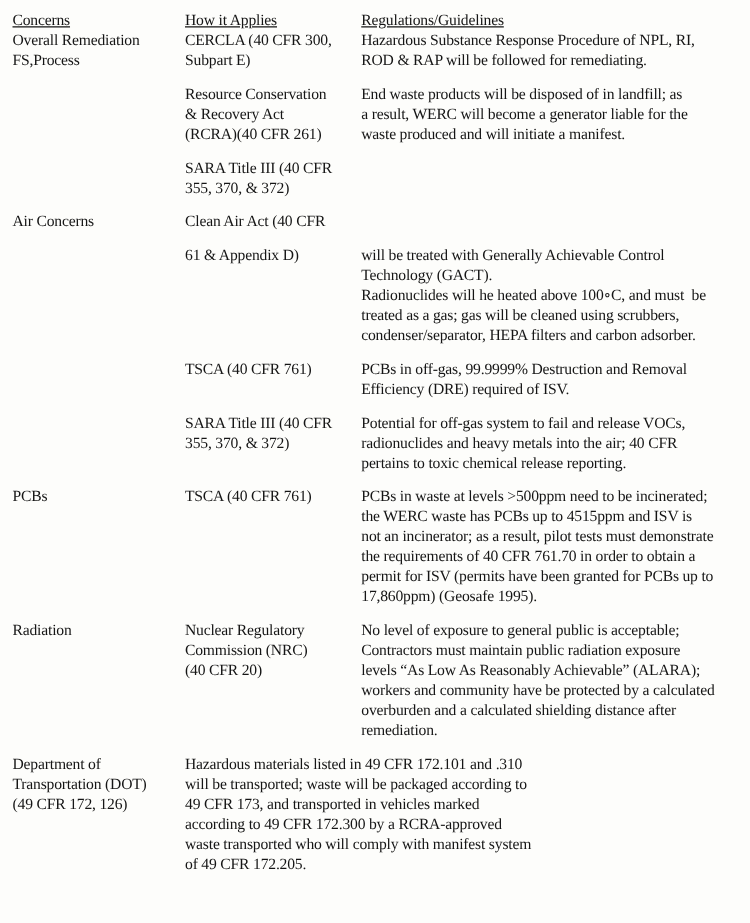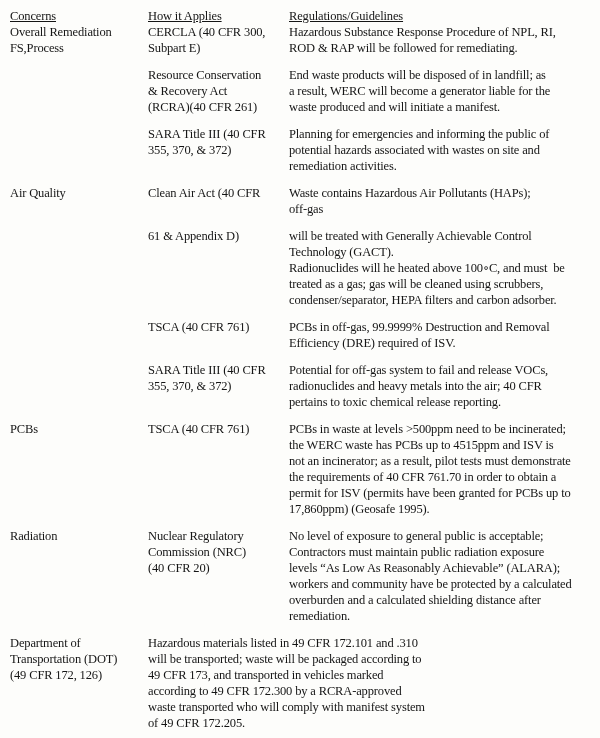--- a/index.html
+++ b/index.html
@@ -65,30 +65,25 @@
 (RCRA)(40 CFR 261)</div>
     <div class="cell">End waste products will be disposed of in landfill; as
 a result, WERC will become a generator liable for the
 waste produced and will initiate a manifest.</div>
   </div>
 
   <div class="row">
     <div class="cell"></div>
     <div class="cell">SARA Title III (40 CFR
 355, 370, &amp; 372)</div>
-    <div class="cell">Planning for emergencies and informing the public of
-potential hazards associated with wastes on site and
-remediation activities.</div>
   </div>
 
   <div class="row">
-    <div class="cell">Air Quality</div>
+    <div class="cell">Air Concerns</div>
     <div class="cell">Clean Air Act (40 CFR</div>
-    <div class="cell">Waste contains Hazardous Air Pollutants (HAPs);
-off-gas</div>
   </div>
 
   <div class="row">
     <div class="cell"></div>
     <div class="cell">61 &amp; Appendix D)</div>
     <div class="cell">will be treated with Generally Achievable Control
 Technology (GACT).
 Radionuclides will he heated above 100∘C, and must  be
 treated as a gas; gas will be cleaned using scrubbers,
 condenser/separator, HEPA filters and carbon adsorber.</div>

